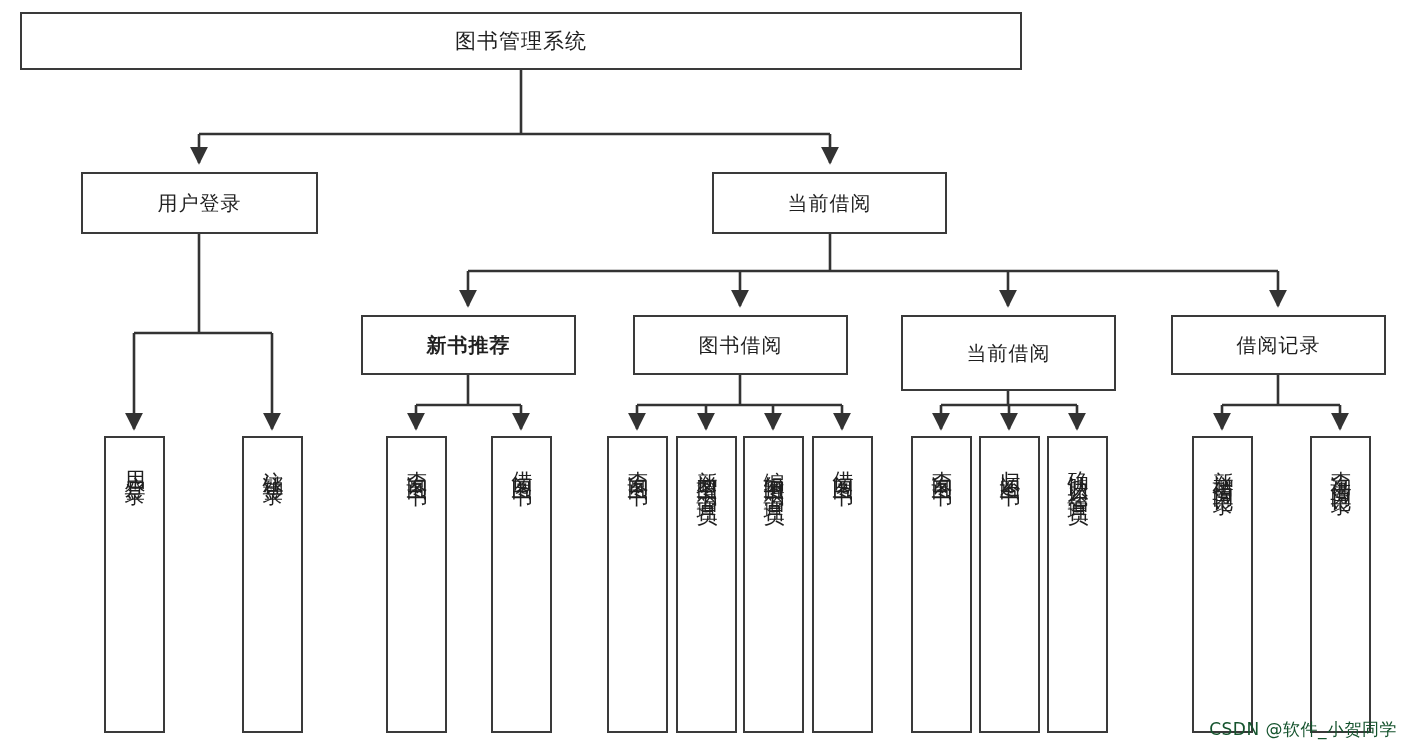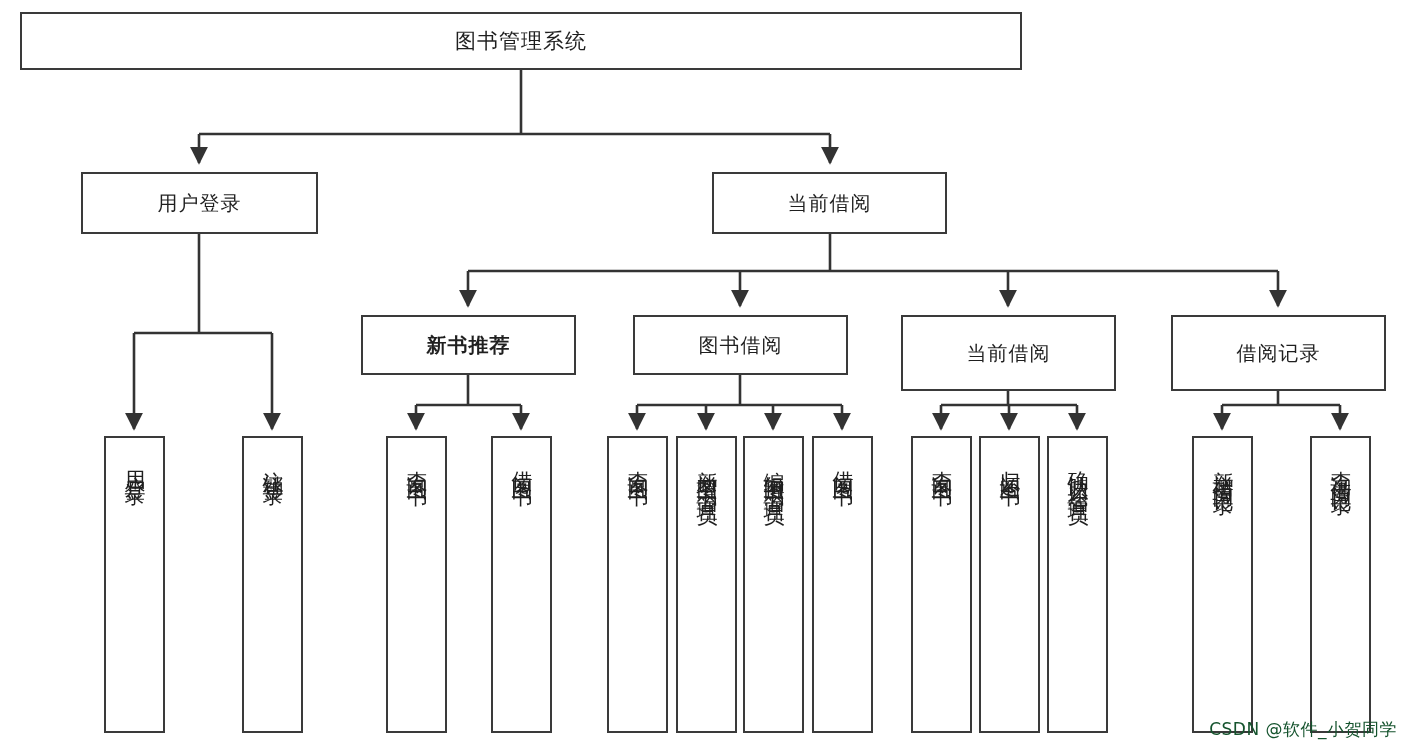--- a/index.html
+++ b/index.html
@@ -143,21 +143,21 @@
   </div>
 
   <div class="node level2" style="left:633px; top:315px; width:215px; height:60px;align-items:center;">
     <span class="label">图书借阅</span>
   </div>
 
   <div class="node level2" style="left:901px; top:315px; width:215px; height:76px;">
     <span class="label">当前借阅</span>
   </div>
 
-  <div class="node level2" style="left:1171px; top:315px; width:215px; height:76px;">
+  <div class="node level2" style="left:1171px; top:315px; width:215px; height:60px;">
     <span class="label">借阅记录</span>
   </div>
 
   <div class="node vertical" style="left:104px; top:436px; width:61px; height:297px;">
     <span class="label">用户登录</span>
   </div>
 
   <div class="node vertical" style="left:242px; top:436px; width:61px; height:297px;">
     <span class="label">注销登录</span>
   </div>

